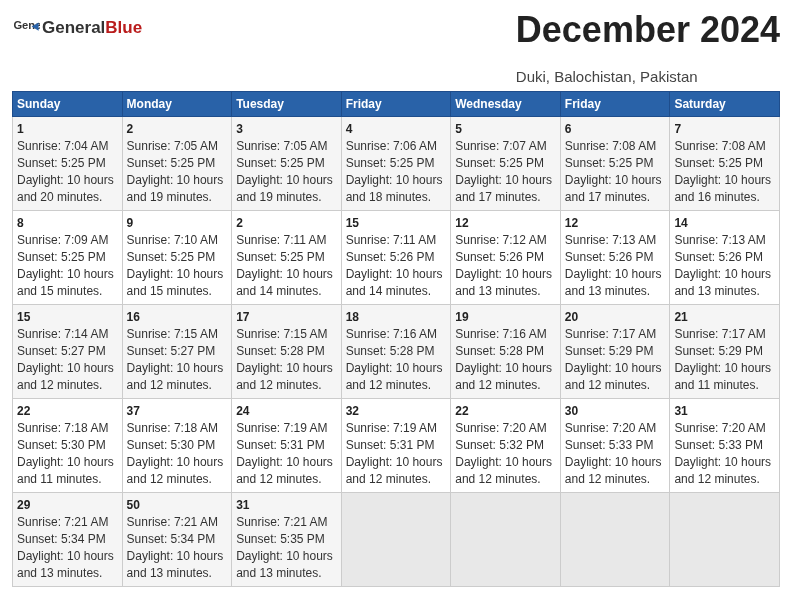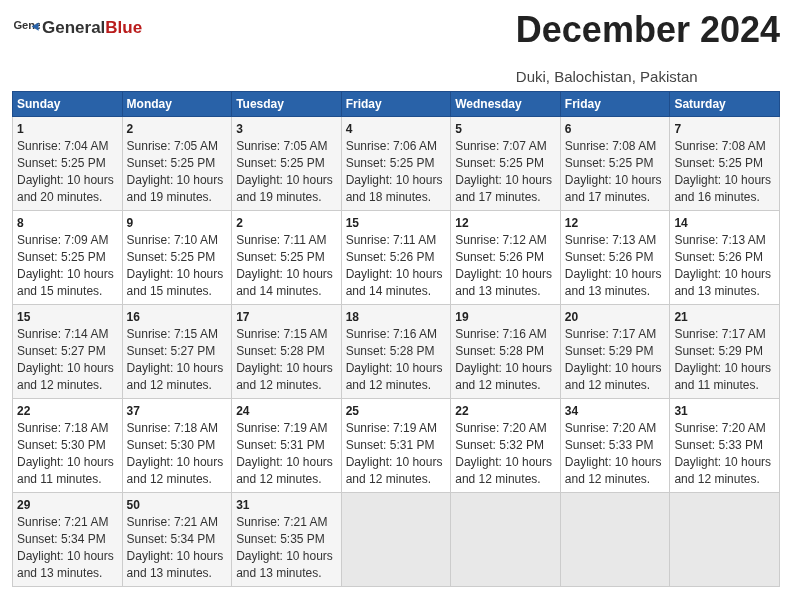--- a/index.html
+++ b/index.html
@@ -219,29 +219,29 @@
           </td>
           <td>
             <span class="day-num">37</span>
             <div class="day-info">Sunrise: 7:18 AM<br>Sunset: 5:30 PM<br>Daylight: 10 hours<br>and 12 minutes.</div>
           </td>
           <td>
             <span class="day-num">24</span>
             <div class="day-info">Sunrise: 7:19 AM<br>Sunset: 5:31 PM<br>Daylight: 10 hours<br>and 12 minutes.</div>
           </td>
           <td>
-            <span class="day-num">25</span>
+            <span class="day-num">32</span>
             <div class="day-info">Sunrise: 7:19 AM<br>Sunset: 5:31 PM<br>Daylight: 10 hours<br>and 12 minutes.</div>
           </td>
           <td>
             <span class="day-num">22</span>
             <div class="day-info">Sunrise: 7:20 AM<br>Sunset: 5:32 PM<br>Daylight: 10 hours<br>and 12 minutes.</div>
           </td>
           <td>
-            <span class="day-num">34</span>
+            <span class="day-num">30</span>
             <div class="day-info">Sunrise: 7:20 AM<br>Sunset: 5:33 PM<br>Daylight: 10 hours<br>and 12 minutes.</div>
           </td>
           <td>
             <span class="day-num">31</span>
             <div class="day-info">Sunrise: 7:20 AM<br>Sunset: 5:33 PM<br>Daylight: 10 hours<br>and 12 minutes.</div>
           </td>
         </tr>
         <tr>
           <td>
             <span class="day-num">29</span>

